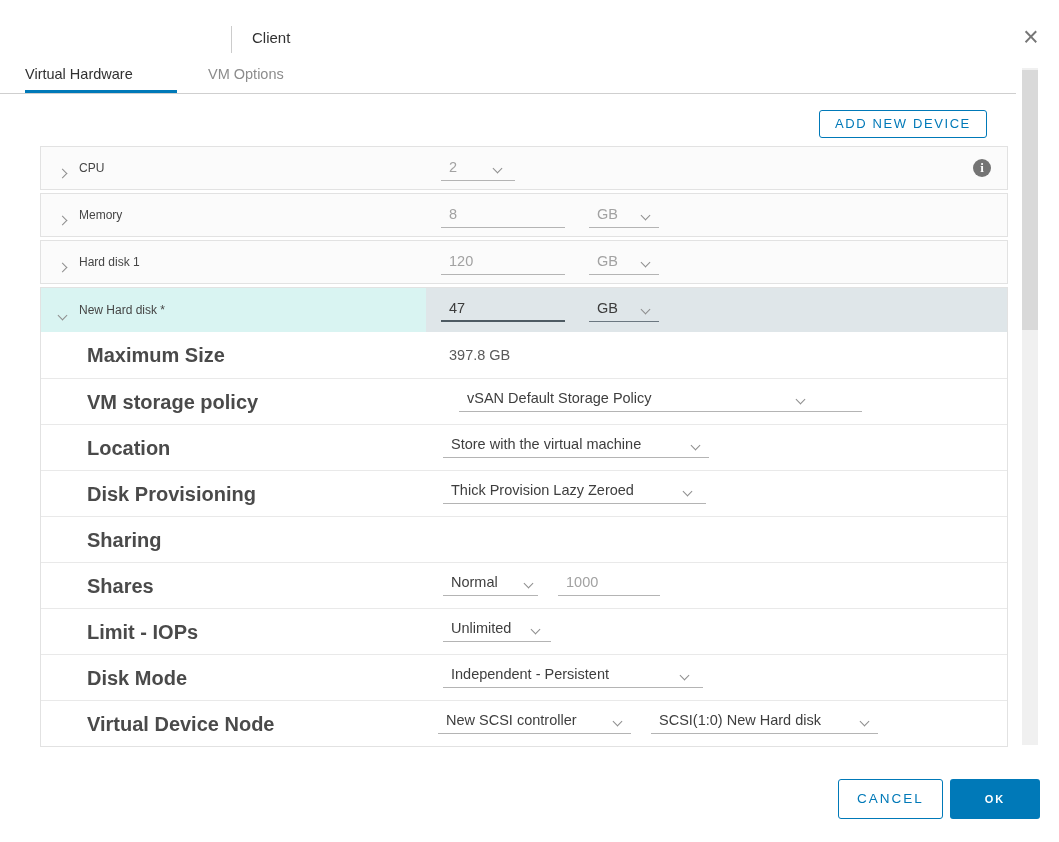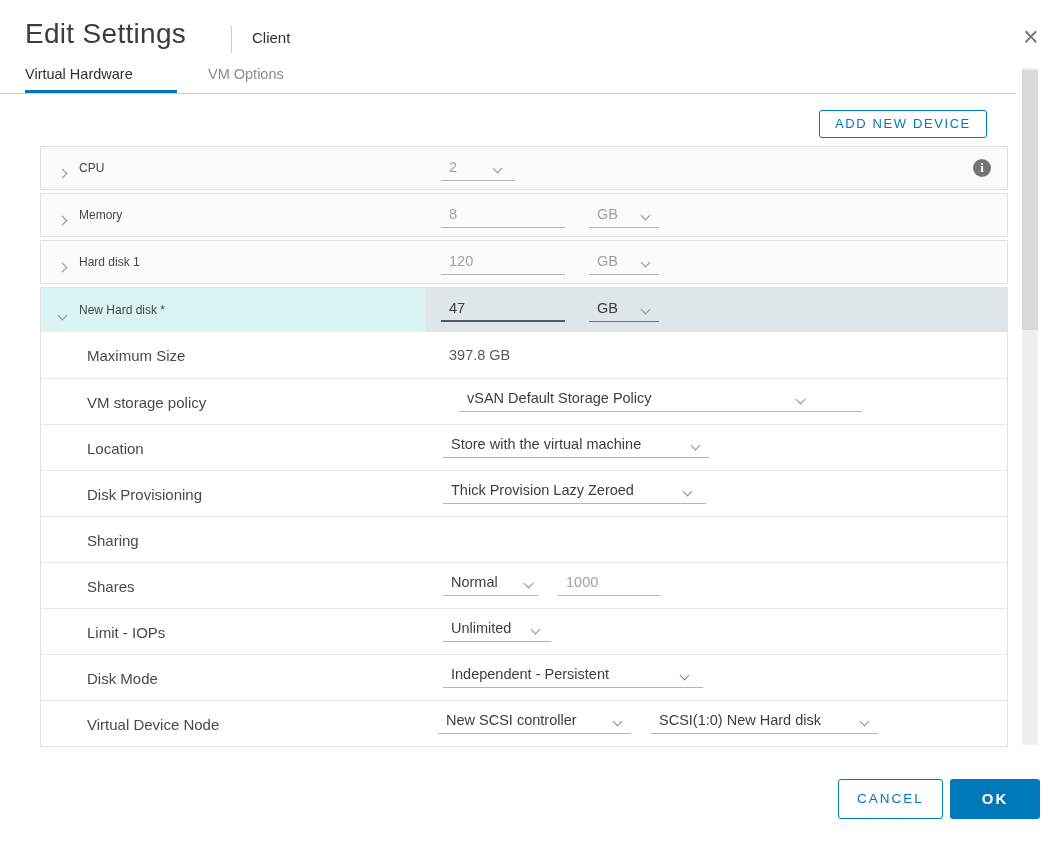--- a/index.html
+++ b/index.html
@@ -36,21 +36,21 @@
   .dev-row-hl { position:relative; height:44px; background:#dfe6e9; }
   .hl-label-bg { position:absolute; left:0; top:0; width:385px; height:100%; background:#d9f4f2; }
   .sub-row { position:relative; height:46px; background:#fff; }
   .sub-row + .sub-row { border-top:1px solid #e9e9e9;text-align:right; }
 
   .chev { display:inline-block; width:7px; height:7px; border-right:1.6px solid #8e8e8e; border-bottom:1.6px solid #8e8e8e; }
   .chev-right { transform:rotate(-45deg); }
   .chev-down  { transform:rotate(45deg); }
   .expander { position:absolute; left:18px; top:50%; margin-top:-5px; cursor:pointer; }
   .dev-label { position:absolute; left:38px; top:50%; transform:translateY(-50%); font-size:12px; color:#454545; }
-  .sub-label { position:absolute; left:46px; top:50%; transform:translateY(-50%); font-size:15px; color:#4a4a4a; }
+  .sub-label { position:absolute; left:46px; top:50%; transform:translateY(-50%); font-size:20px; color:#4a4a4a;font-weight:bold; }
 
   
   .fld { position:absolute; top:10px; height:24px; border-bottom:1px solid #b4b4b4; font-size:14.5px; color:#a2a2a2; }
   .fld .txt { position:absolute; left:8px; top:2px; }
   .sel .chev { position:absolute; top:8px; right:var(--cr,10px); }
   .sub-ctl { top:9px; }
   .fld-dark { color:#3c3c3c; border-bottom:2px solid #4e5b63; }
   .sel-dark { color:#3c3c3c; border-bottom:1px solid #6b7780; }
   .sel-g { color:#3e3e3e; }
   .static-val { position:absolute; left:408px; top:50%; transform:translateY(-50%); font-size:14.5px; color:#5a5a5a; }
@@ -72,29 +72,28 @@
 
   .info-icon { position:absolute; right:16px; top:50%; margin-top:-9px; width:18px; height:18px; border-radius:50%;
                background:#747474; color:#fff; font-family:"Liberation Serif", serif; font-weight:bold;
                font-size:13px; text-align:center; line-height:18px; cursor:pointer; }
 
   
   .btn-cancel { position:absolute; left:838px; top:779px; width:105px; height:40px; background:#fff;
                 border:1px solid #0079b8; border-radius:3px; color:#0079b8; font-size:13.5px; font-weight:500;
                 letter-spacing:2px; text-align:center; line-height:38px; cursor:pointer; }
   .btn-ok { position:absolute; left:950px; top:779px; width:90px; height:40px; background:#0079b8; border:none;
-            border-radius:3px; color:#fff; font-size:15px; font-weight:700; letter-spacing:2px;
+            border-radius:3px; color:#fff; font-size:11px; font-weight:700; letter-spacing:2px;
             text-align:center; line-height:40px; cursor:pointer; }
 </style>
 </head>
 <body>
 
 <div class="dialog">
 
-  <div class="hdr-title">Edit Settings</div>
   <div class="hdr-divider"></div>
   <div class="hdr-context">Client</div>
   <div class="close-x">×</div>
 
   <div class="tab tab-active">Virtual Hardware</div>
   <div class="tab tab-idle">VM Options</div>
   <div class="tab-active-bar"></div>
   <div class="tabs-line"></div>
 
   <div class="sb-track">

